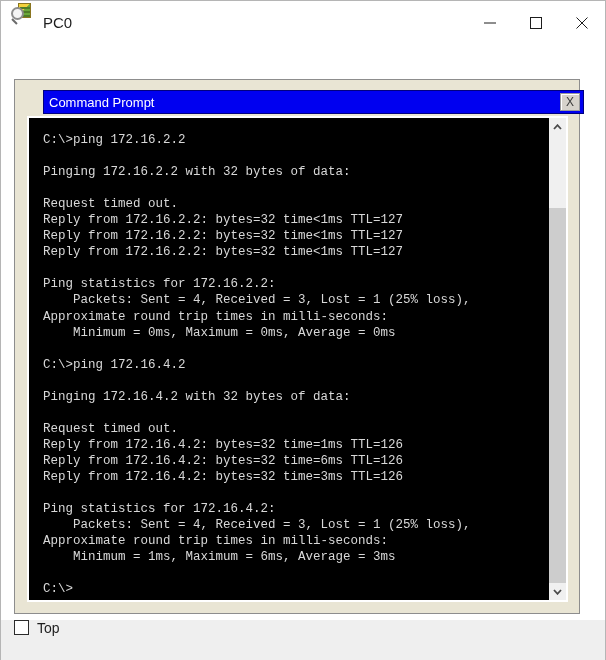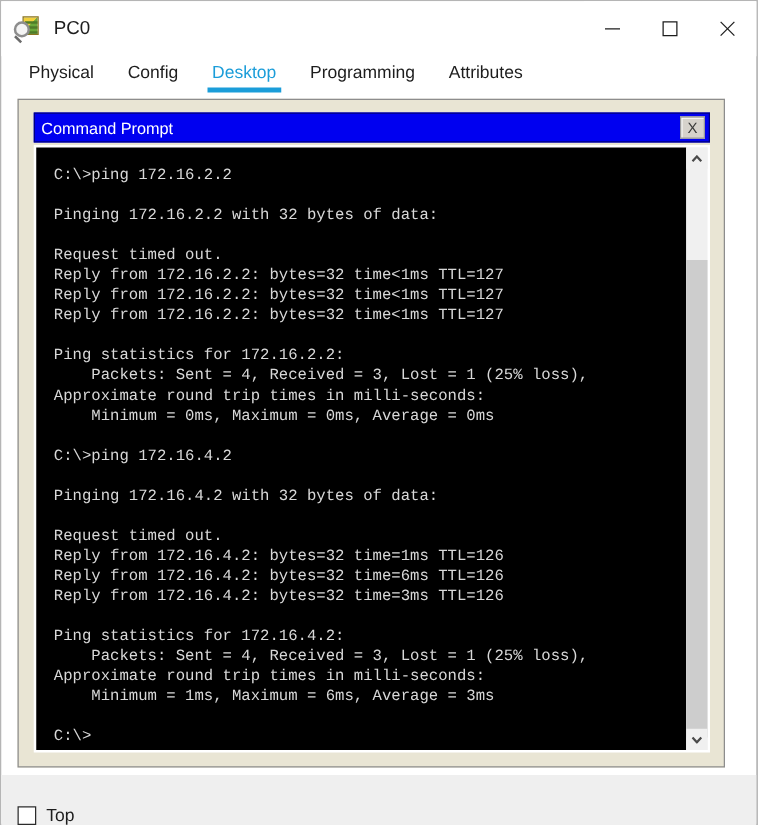--- a/index.html
+++ b/index.html
@@ -26,21 +26,21 @@
   }
 
   
   .titlebar {
     position: absolute;
     left: 0; top: 0;
     width: 604px;
     height: 44px;
     background: #ffffff;
     display: flex;
-    align-items: center;
+    align-items: flex-start;
   }
   .app-icon {
     width: 24px;
     height: 24px;
     margin-left: 9px;
     position: relative;
     flex: 0 0 auto;
   }
   .app-icon .doc {
     position: absolute;
@@ -142,20 +142,21 @@
     border: 1px solid #8d8d8d;
     box-sizing: border-box;
   }
 
   
   .cmd-window {
     position: absolute;
     left: 12px; top: 10px;
     width: 541px;
     height: 512px;
+    padding-left: 16px;
   }
   .cmd-titlebar {
     position: relative;
     height: 24px;
     background: #0000f0;
     display: flex;
     align-items: center;
     border: 1px solid #000080;
     box-sizing: border-box;
   }
@@ -240,21 +241,21 @@
 
   
   .bottom-bar {
     position: absolute;
     left: 0;
     top: 619px;
     width: 604px;
     height: 40px;
     background: #efefef;
     display: flex;
-    align-items: flex-end;
+    align-items: flex-start;
     padding-left: 13px;
     box-sizing: border-box;
   }
   .checkbox {
     width: 15px;
     height: 15px;
     background: #ffffff;
     border: 1px solid #2b2b2b;
     box-sizing: border-box;
     flex: 0 0 auto;
@@ -290,27 +291,20 @@
       </div>
       <div class="win-btn">
         <svg width="14" height="14" viewBox="0 0 14 14">
           <line x1="1.5" y1="1.5" x2="12.5" y2="12.5" stroke="#1d1d1d" stroke-width="1"></line>
           <line x1="12.5" y1="1.5" x2="1.5" y2="12.5" stroke="#1d1d1d" stroke-width="1"></line>
         </svg>
       </div>
     </div>
   </div>
 
-  <div class="tabstrip">
-    <div class="tab">Physical</div>
-    <div class="tab">Config</div>
-    <div class="tab active">Desktop</div>
-    <div class="tab">Programming</div>
-    <div class="tab">Attributes</div>
-  </div>
 
   <div class="panel">
 
     <div class="cmd-window">
 
       <div class="cmd-titlebar">
         <div class="cmd-title-text">Command Prompt</div>
         <div class="cmd-close">X</div>
       </div>
 

